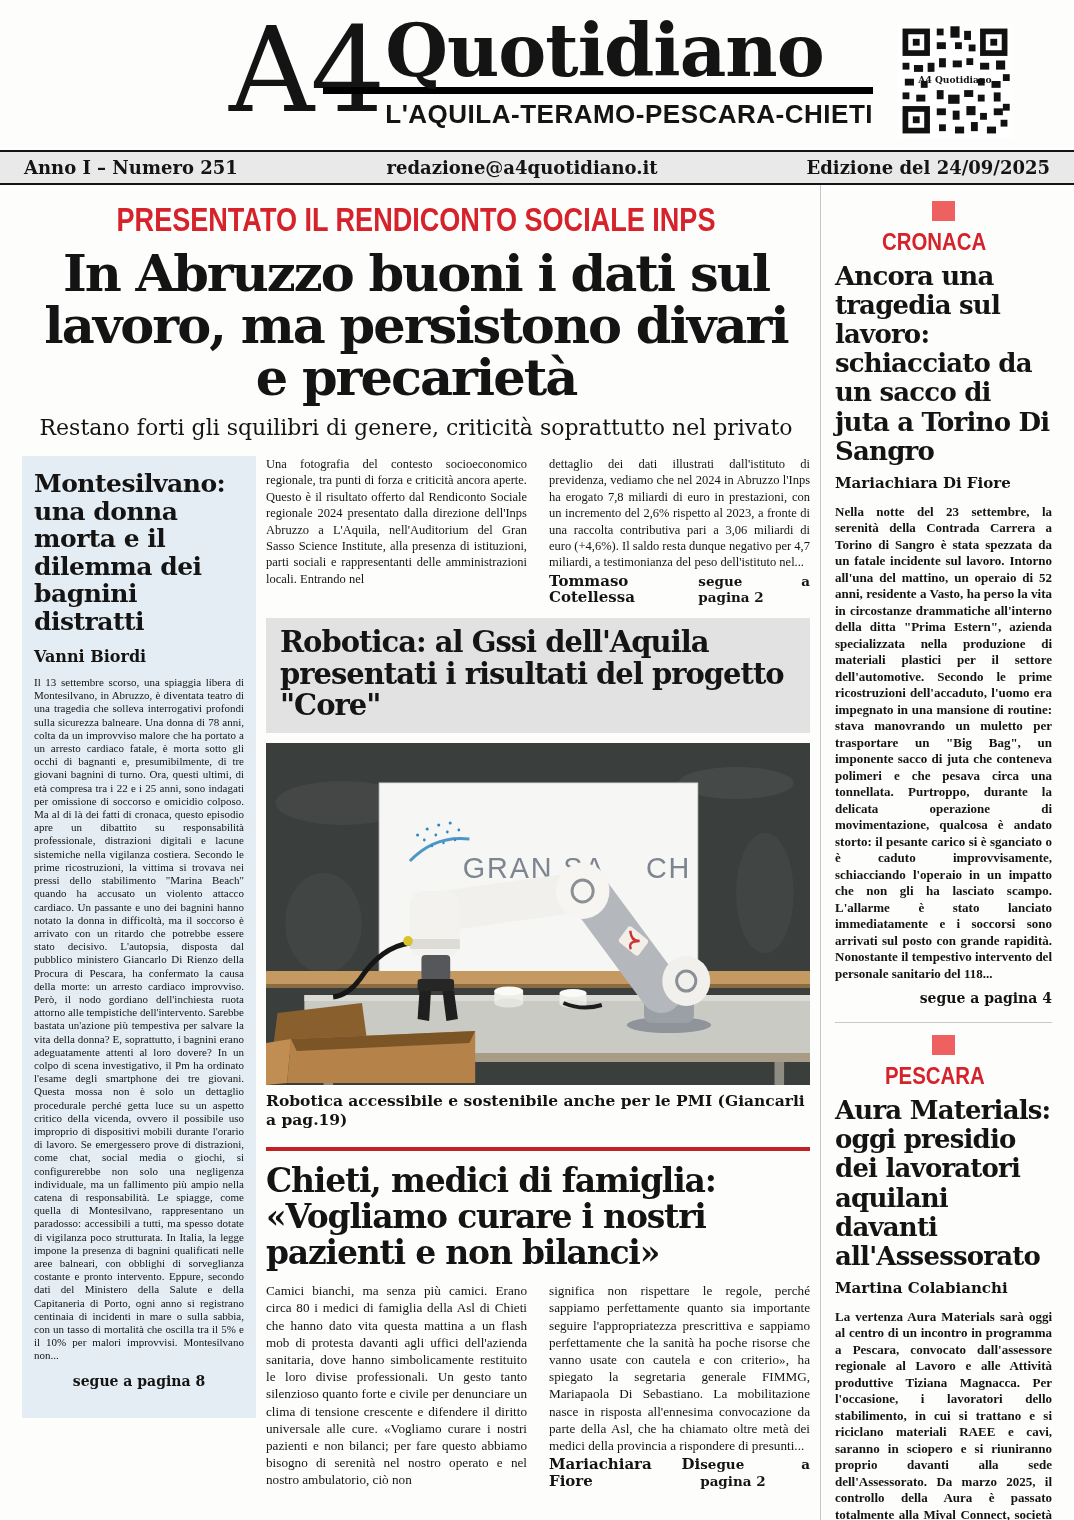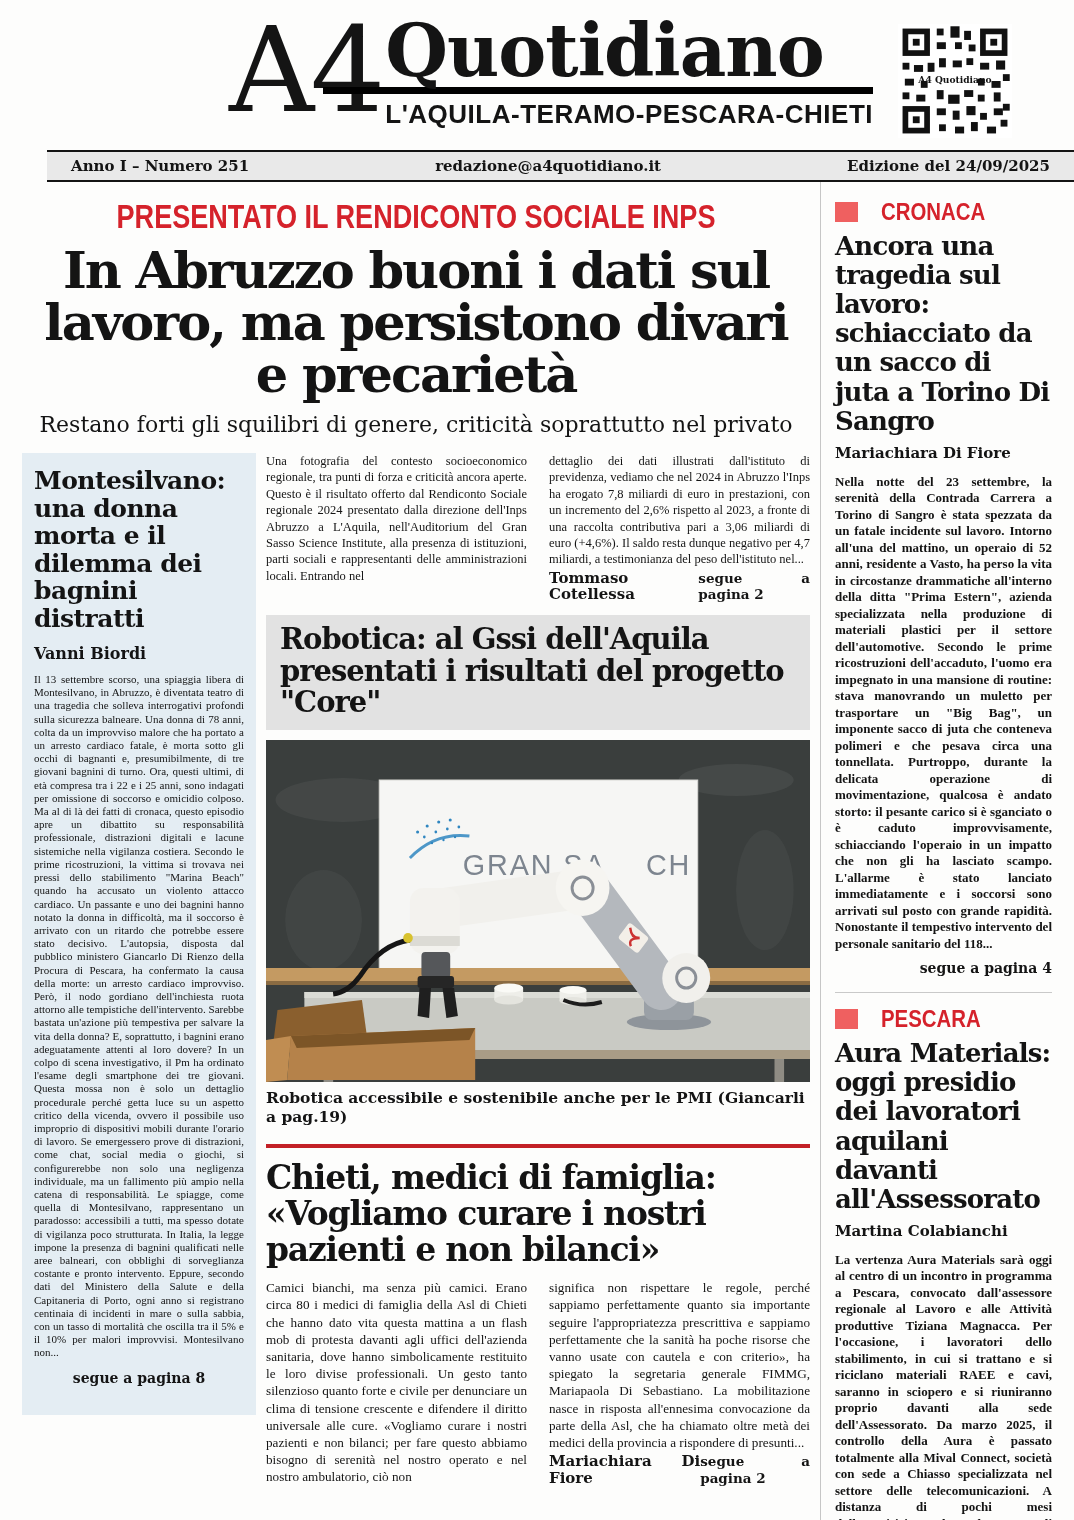--- a/index.html
+++ b/index.html
@@ -15,21 +15,21 @@
   .logo-a4 { font-family:"DejaVu Serif",serif; font-weight:400; font-size:118px; line-height:.92; letter-spacing:-4px; }
   .logo-right { margin-left:4px; padding-top:2px; }
   .logo-title { font-family:"DejaVu Serif",serif; font-weight:700; font-size:72px; line-height:.92; letter-spacing:-1px; }
   .logo-rule { height:7px; background:#000; margin:3px 0 5px -62px; }
   .logo-sub { font-family:"Liberation Sans",sans-serif; font-weight:600; font-size:26px; letter-spacing:.5px; }
   .qr { position:absolute; right:62px; top:24px; width:114px; height:114px; }
   
   .infobar {
     display:flex; justify-content:space-between; align-items:center;
     background:#e9e9e9; border-top:2px solid #141414; border-bottom:2px solid #141414;
-    padding:5px 24px; font-family:"DejaVu Serif",serif; font-weight:700; font-size:15px;margin-left:47px;
+    padding:5px 24px; font-family:"DejaVu Serif",serif; font-weight:700; font-size:18px;
   }
   
   .content { display:grid; grid-template-columns:798px 1fr; padding:0 22px; }
   .maincol { padding-right:10px; }
   .sidebar { border-left:1px solid #c6c6c6; padding-left:14px; padding-top:12px; }
   
   .kicker { color:#d5222b; font-family:"Liberation Sans",sans-serif; font-weight:800; font-size:33px;
     text-align:center; transform:scaleX(.82); transform-origin:center; margin-top:16px; white-space:nowrap; }
   .headline { font-family:"DejaVu Serif",serif; font-weight:700; font-size:51px; line-height:1.02;
     letter-spacing:-2px; text-align:center; margin:8px 0 12px; }
@@ -50,21 +50,21 @@
   .segue { font-family:"DejaVu Serif",serif; font-weight:700; font-size:13.5px; }
   .robo-head { background:#e2e2e2; padding:9px 14px 11px; font-family:"DejaVu Serif",serif; font-weight:700;
     font-size:29px; line-height:1.1; letter-spacing:-1px; margin:12px 0 10px; }
   .photo { display:block; width:100%; height:342px; }
   .caption { font-family:"DejaVu Serif",serif; font-weight:700; font-size:15.5px; padding:6px 0 18px;
     border-bottom:4px solid #c32026; margin-bottom:12px; }
   .chieti-head { font-family:"DejaVu Serif",serif; font-weight:700; font-size:33px; line-height:1.08;
     letter-spacing:-1.2px; margin:4px 0 12px; }
   .chieti .tcol { font-size:13.2px; line-height:17.2px; }
   
-  .sec-label { display:flex; align-items:center; gap:23px; margin:4px 0 6px; }
+  .sec-label { display:flex; align-items:center; gap:7px; margin:4px 0 6px;flex-direction:column; }
   .sec-square { width:23px; height:20px; background:#ef6060; }
   .sec-name { color:#d5222b; font-family:"Liberation Sans",sans-serif; font-weight:800; font-size:24px;
     transform:scaleX(.85); transform-origin:left; white-space:nowrap; }
   .side-head { font-family:"DejaVu Serif",serif; font-weight:700; font-size:26px; line-height:1.12;
     letter-spacing:-.8px; margin:6px 0 8px; }
   .side-byline { font-family:"DejaVu Serif",serif; font-weight:700; font-size:15px; margin:4px 0 12px; }
   .side-body { font-family:"Liberation Serif",serif; font-size:13px; line-height:16.5px; text-align:justify;font-weight:bold; }
   .side-segue { text-align:right; font-family:"DejaVu Serif",serif; font-weight:700; font-size:14px; margin-top:8px; }
   .side-divider { border-top:1px solid #c9c9c9; margin:16px 0 12px; }
 </style>

